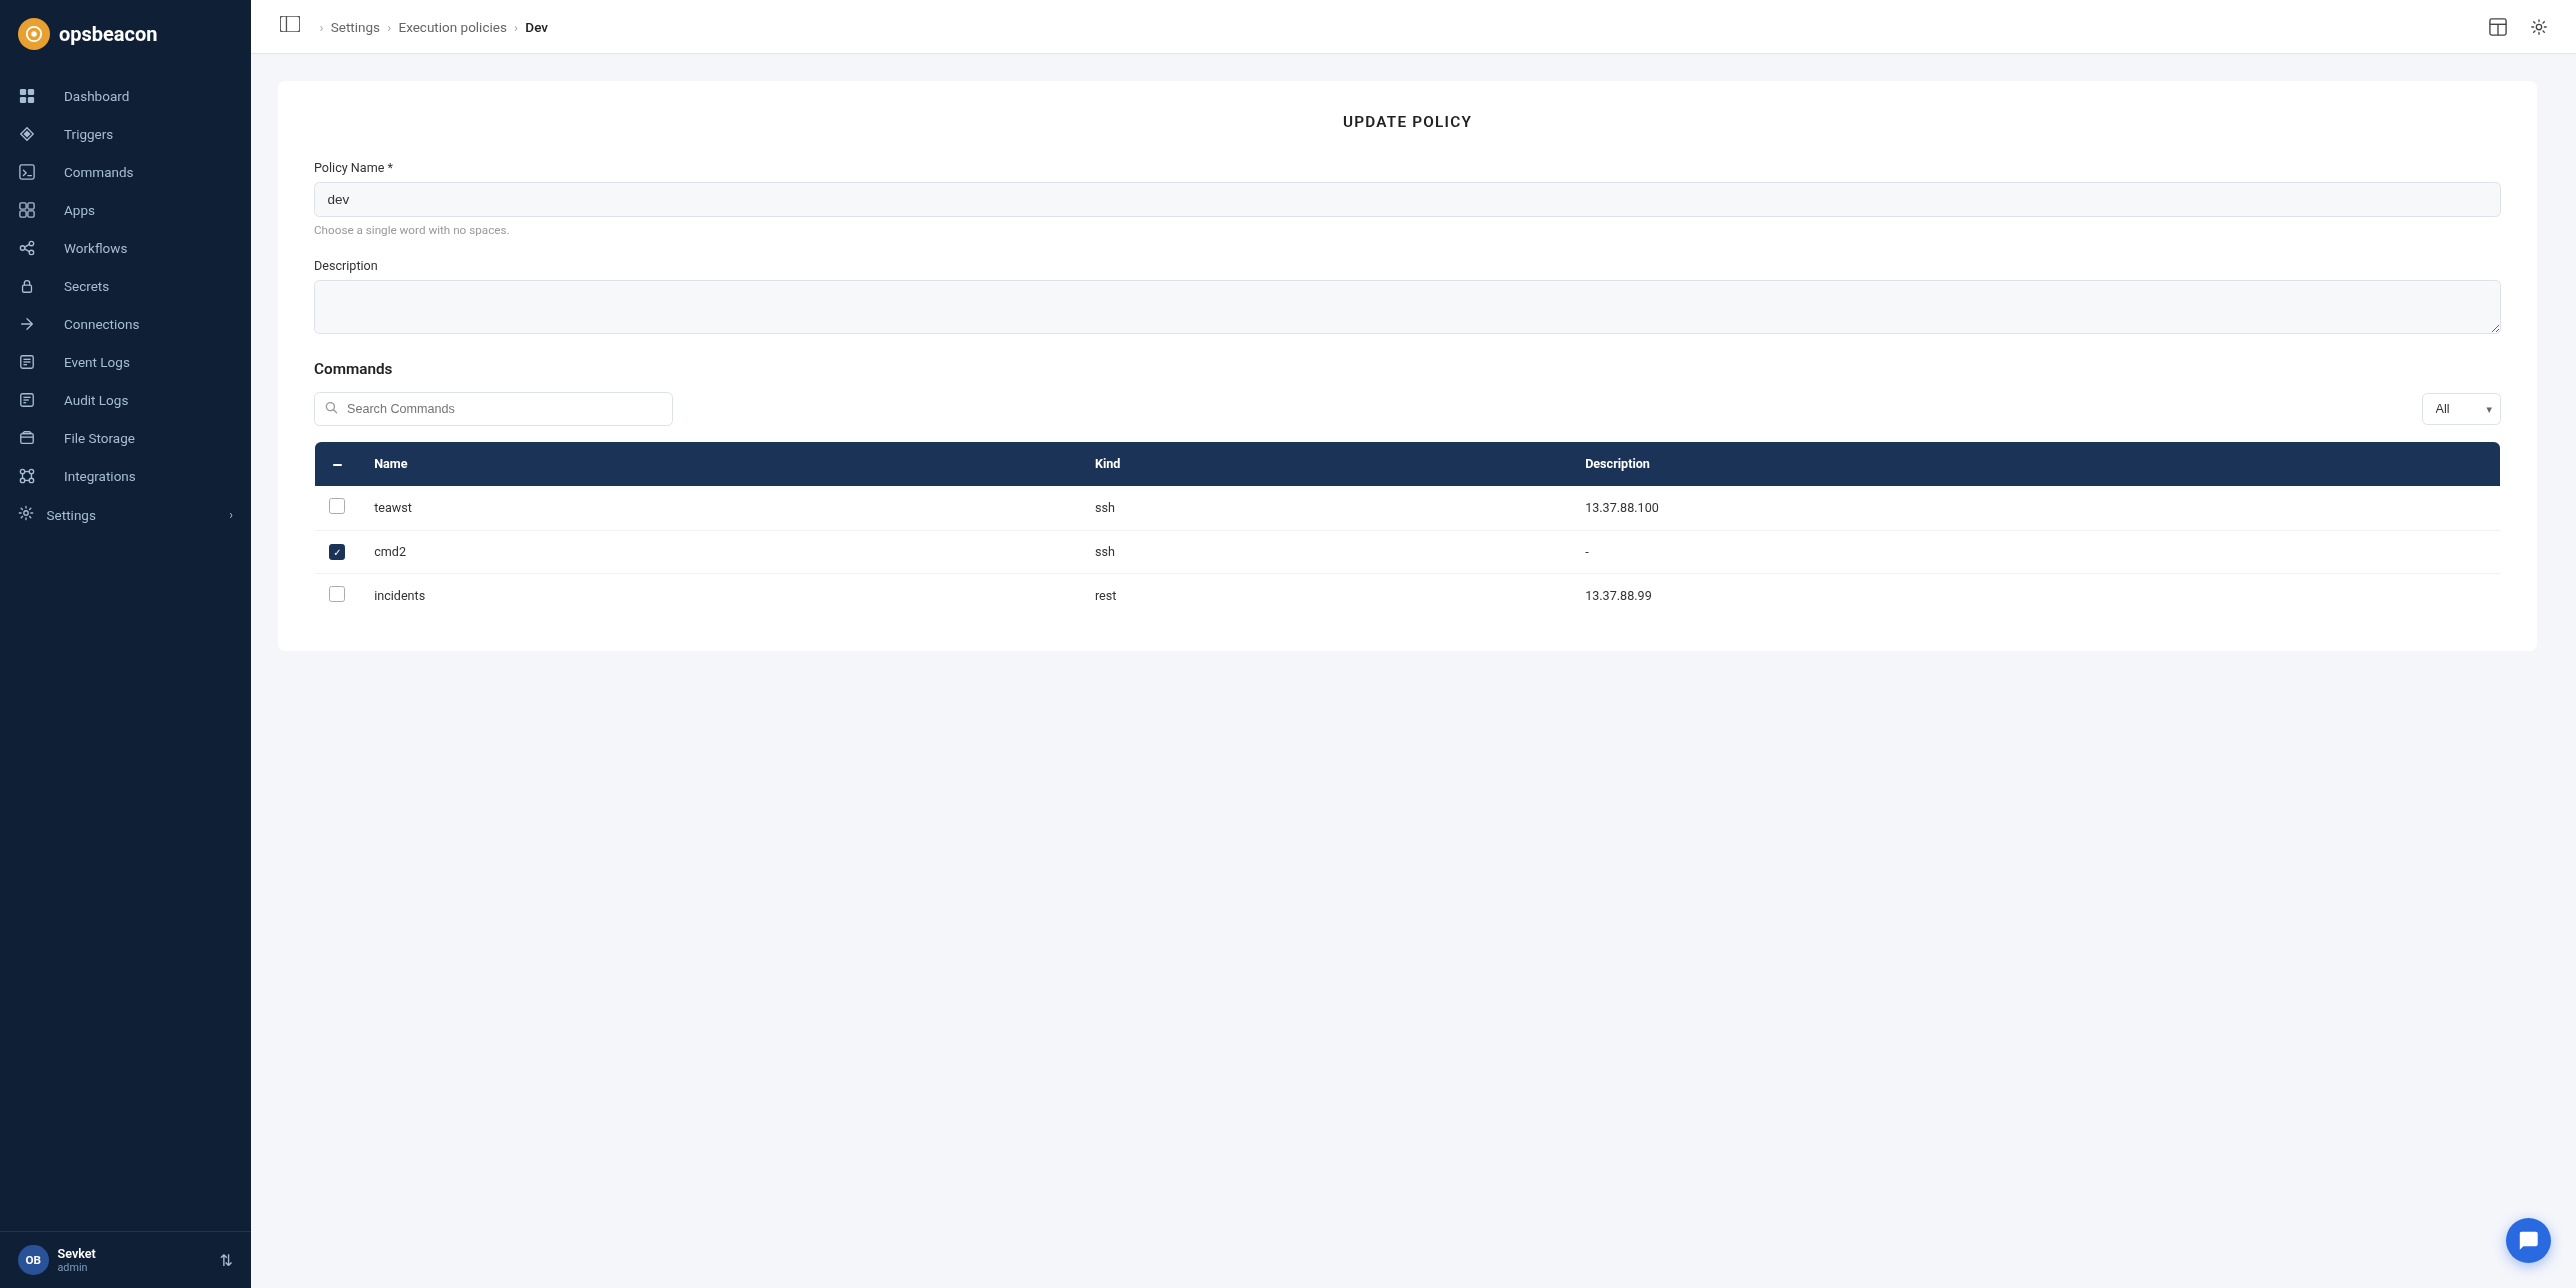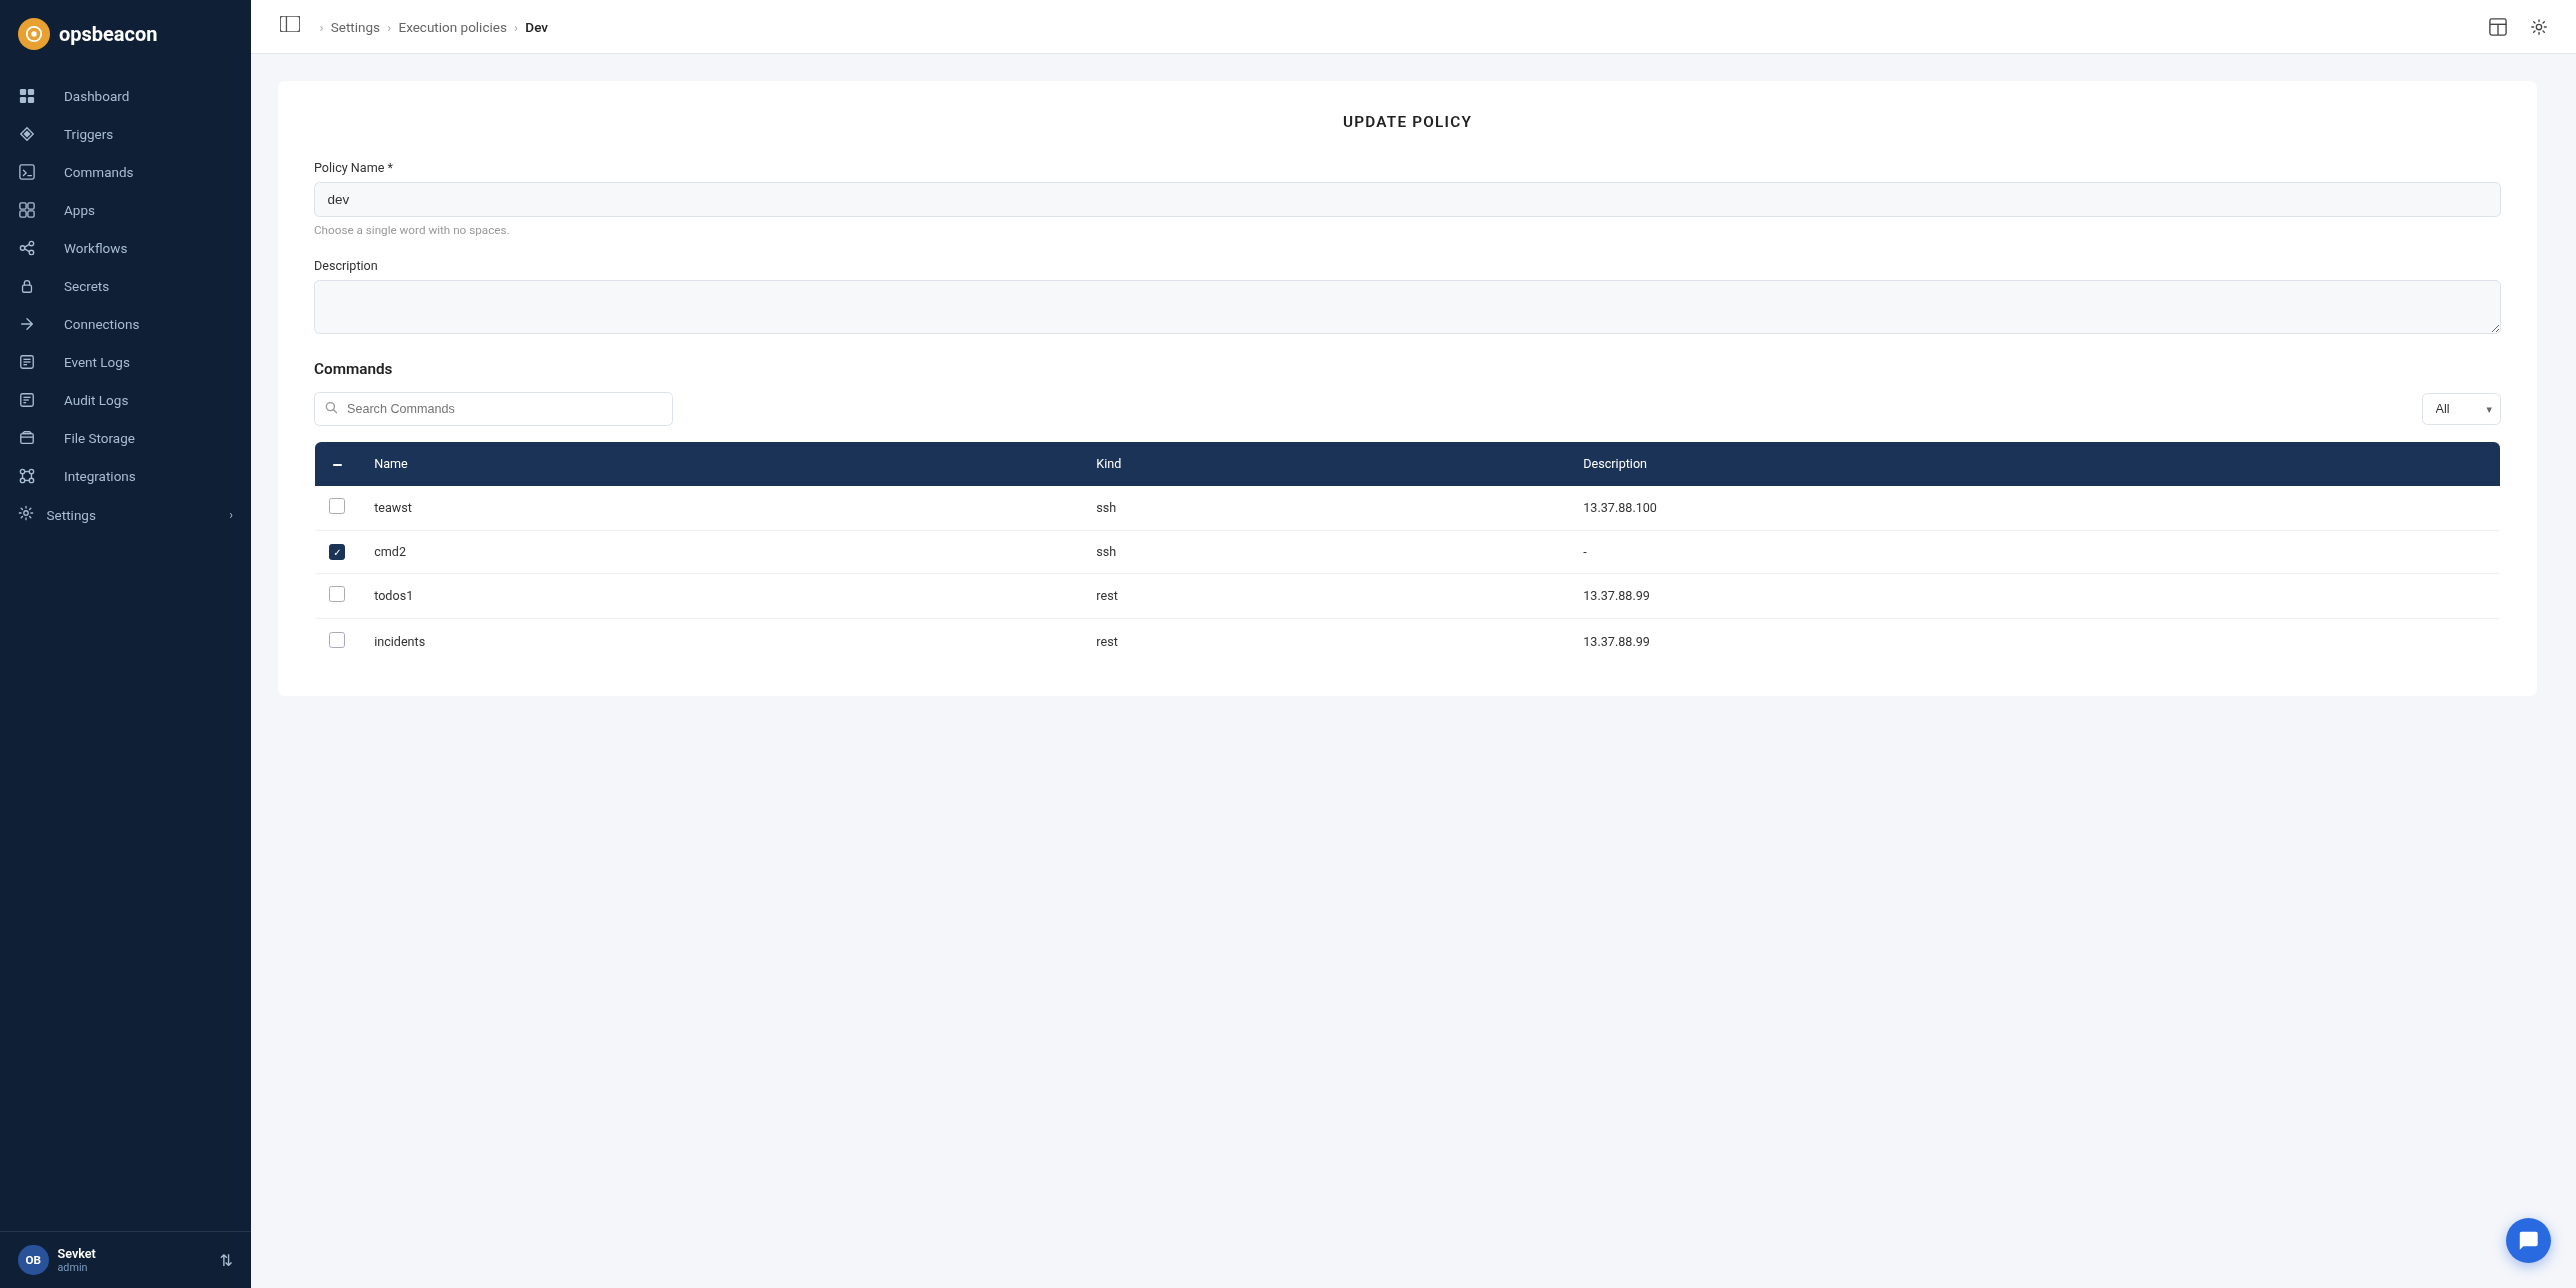--- a/index.html
+++ b/index.html
@@ -244,21 +244,21 @@
       overflow: hidden;
     }
     .commands-table thead tr {
       background: #1a3356;
       color: white;
     }
     .commands-table th {
       padding: 12.6px 14.4px;
       text-align: left;
       font-size: 12.6px;
-      font-weight: 400;
+      font-weight: 700;
     }
     .commands-table td {
       padding: 12.6px 14.4px;
       font-size: 12.6px;
       color: #333;
       border-bottom: 0.9px solid #eef0f4;
     }
     .commands-table tbody tr:last-child td { border-bottom: none; }
 
     .checkbox-cell {
@@ -569,26 +569,20 @@
                 <td>13.37.88.100</td>
               </tr>
               <tr>
                 <td class="checkbox-cell"><div class="cb-checked">✓</div></td>
                 <td>cmd2</td>
                 <td>ssh</td>
                 <td>-</td>
               </tr>
               <tr>
                 <td class="checkbox-cell"><div class="cb-unchecked"></div></td>
-                <td>todos1</td>
-                <td>rest</td>
-                <td>13.37.88.99</td>
-              </tr>
-              <tr>
-                <td class="checkbox-cell"><div class="cb-unchecked"></div></td>
                 <td>incidents</td>
                 <td>rest</td>
                 <td>13.37.88.99</td>
               </tr>
             </tbody>
         </table>
       </div>
     </div>
   </div>
 </div>

